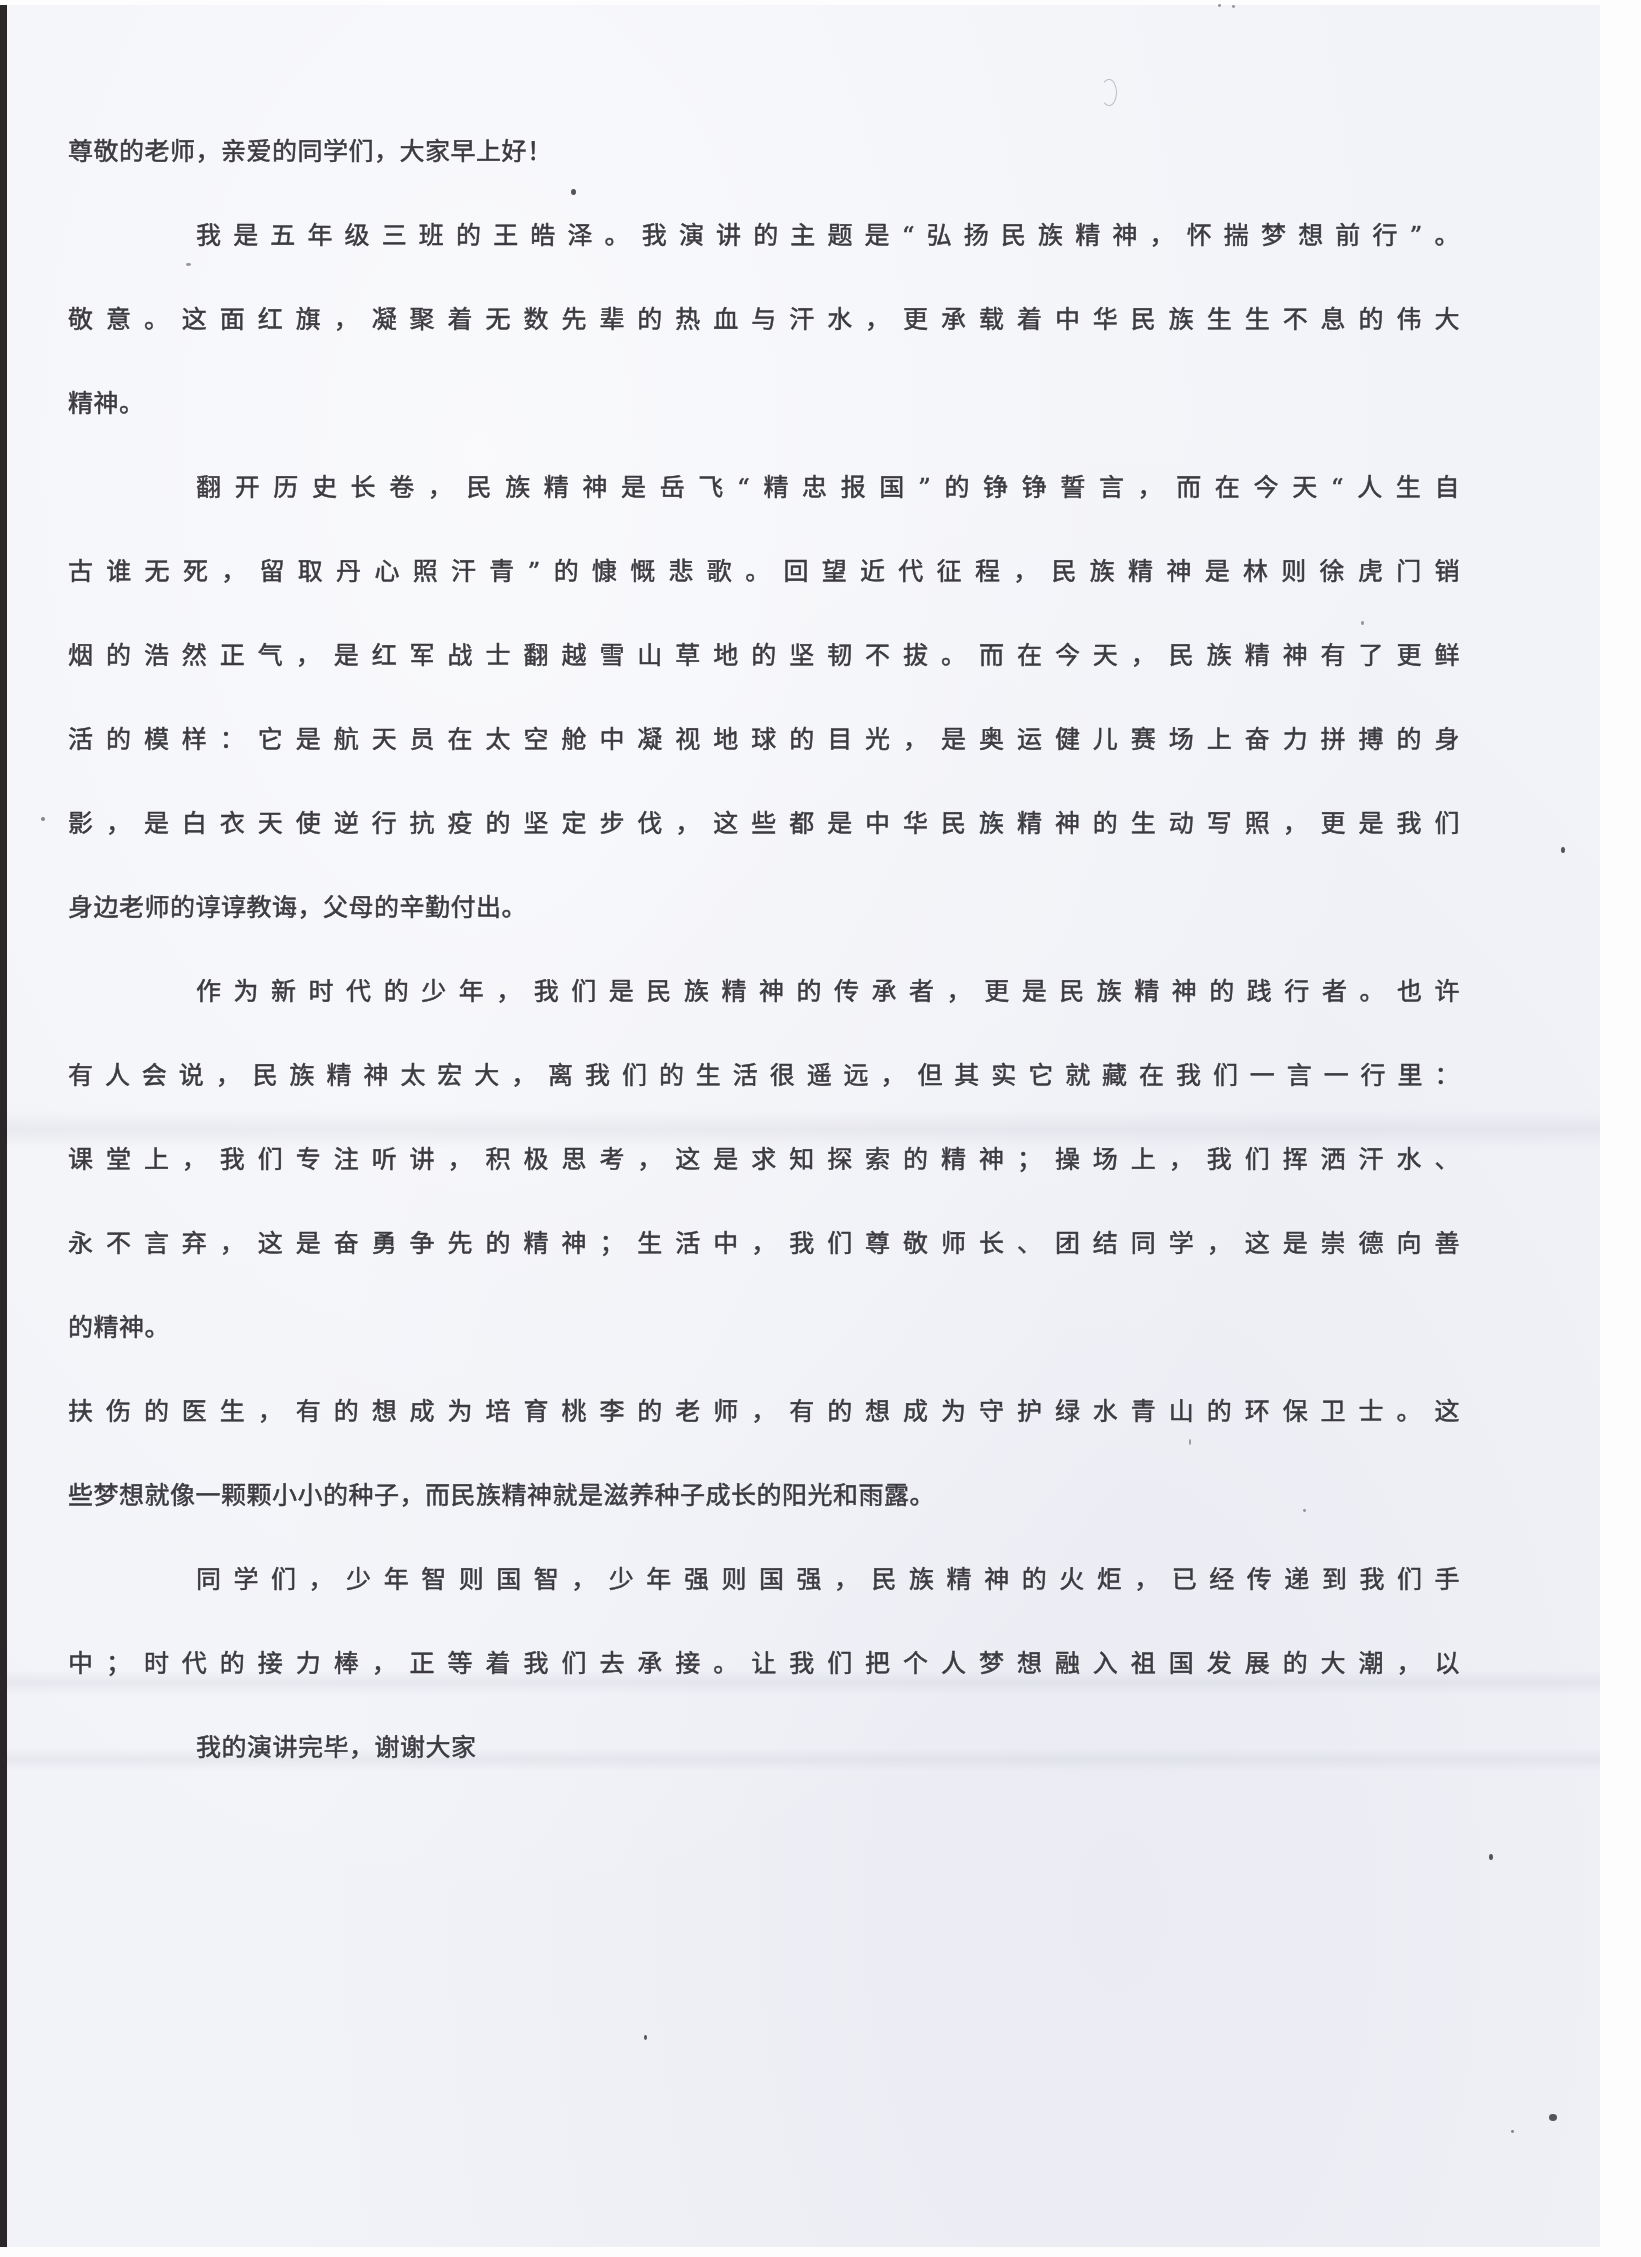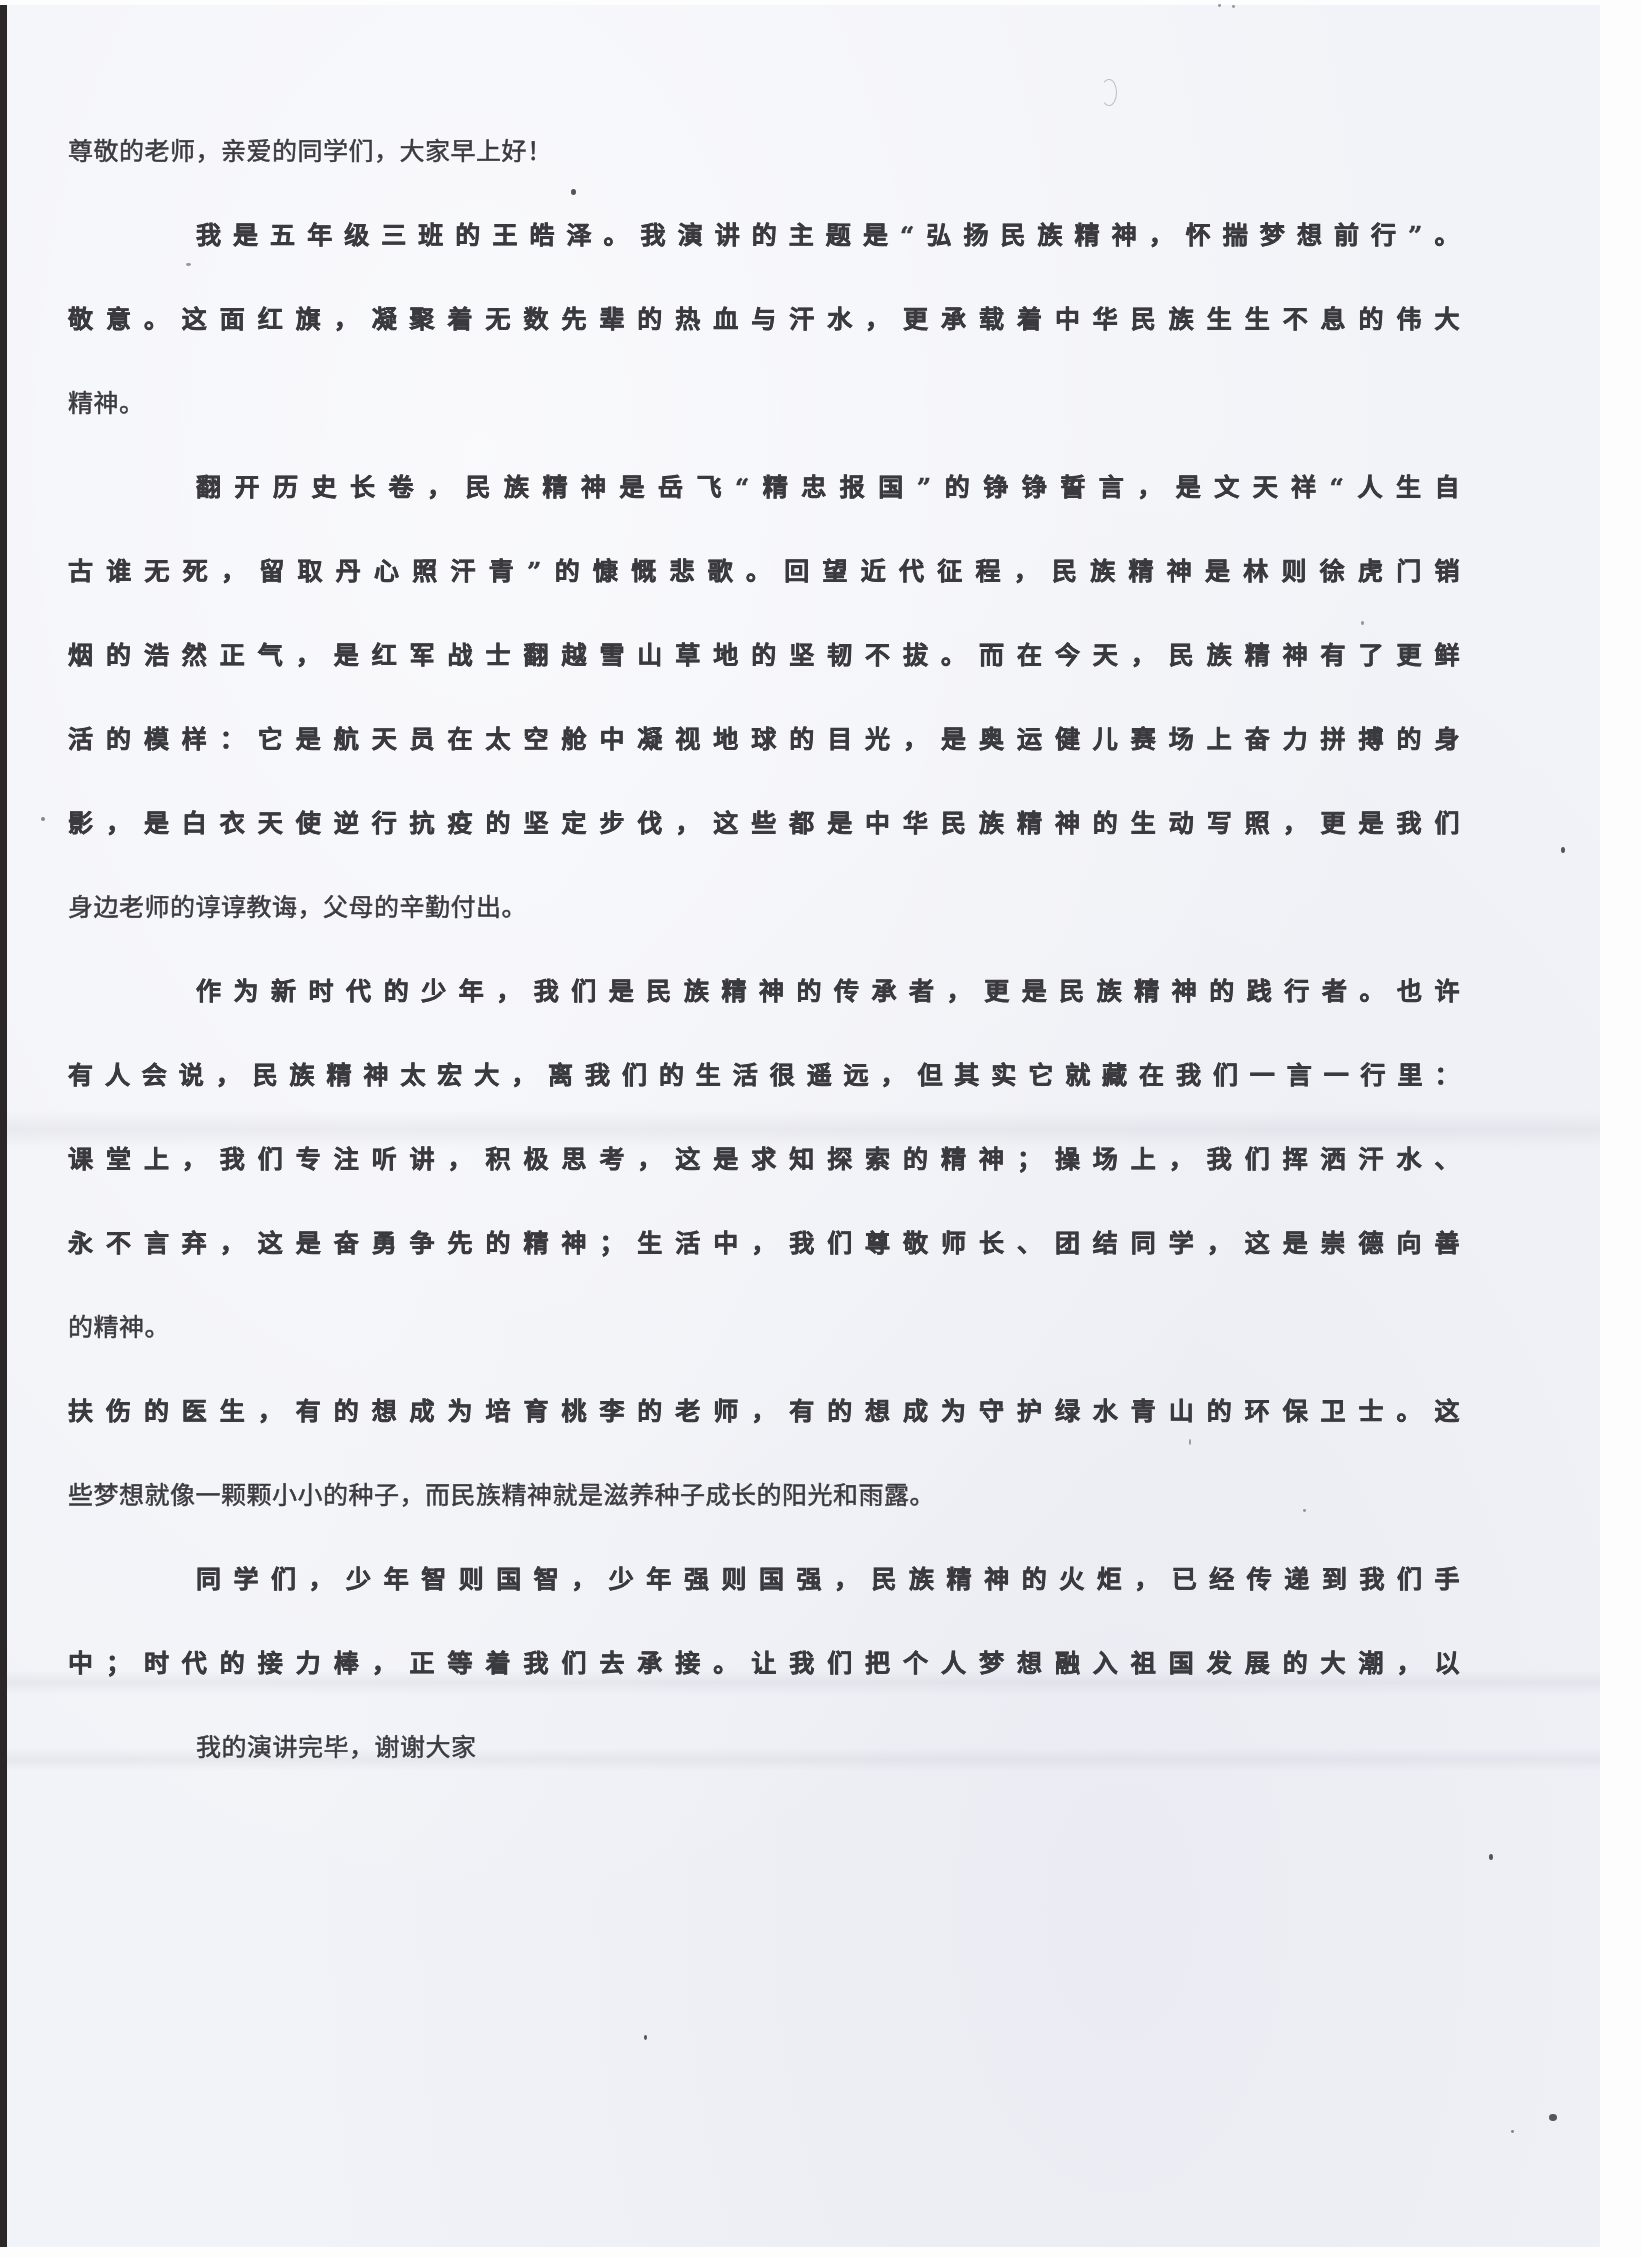--- a/index.html
+++ b/index.html
@@ -59,21 +59,20 @@
       white-space: nowrap;
       text-align: left;
     }
     .line.indent {
       padding-left: 128px;
     }
     .line.full {
       text-align: justify;
       text-align-last: justify;
       text-justify: inter-character;
-      font-weight: bold;
     }
     .speck {
       position: absolute;
       background: #55545a;
       border-radius: 50%;
     }
     .scan-mark {
       position: absolute;
       left: 1101px;
       top: 79px;
@@ -119,21 +118,21 @@
   <div class="paragraph">
     <div class="line indent full">我是五年级三班的王皓泽。我演讲的主题是“弘扬民族精神，怀揣梦想前行”。</div>
   </div>
 
   <div class="paragraph">
     <div class="line full">敬意。这面红旗，凝聚着无数先辈的热血与汗水，更承载着中华民族生生不息的伟大</div>
     <div class="line">精神。</div>
   </div>
 
   <div class="paragraph">
-    <div class="line indent full">翻开历史长卷，民族精神是岳飞“精忠报国”的铮铮誓言，是文天祥“人生自</div>
+    <div class="line indent full">翻开历史长卷，民族精神是岳飞“精忠报国”的铮铮誓言，而在今天“人生自</div>
     <div class="line full">古谁无死，留取丹心照汗青”的慷慨悲歌。回望近代征程，民族精神是林则徐虎门销</div>
     <div class="line full">烟的浩然正气，是红军战士翻越雪山草地的坚韧不拔。而在今天，民族精神有了更鲜</div>
     <div class="line full">活的模样：它是航天员在太空舱中凝视地球的目光，是奥运健儿赛场上奋力拼搏的身</div>
     <div class="line full">影，是白衣天使逆行抗疫的坚定步伐，这些都是中华民族精神的生动写照，更是我们</div>
     <div class="line">身边老师的谆谆教诲，父母的辛勤付出。</div>
   </div>
 
   <div class="paragraph">
     <div class="line indent full">作为新时代的少年，我们是民族精神的传承者，更是民族精神的践行者。也许</div>
     <div class="line full">有人会说，民族精神太宏大，离我们的生活很遥远，但其实它就藏在我们一言一行里：</div>

